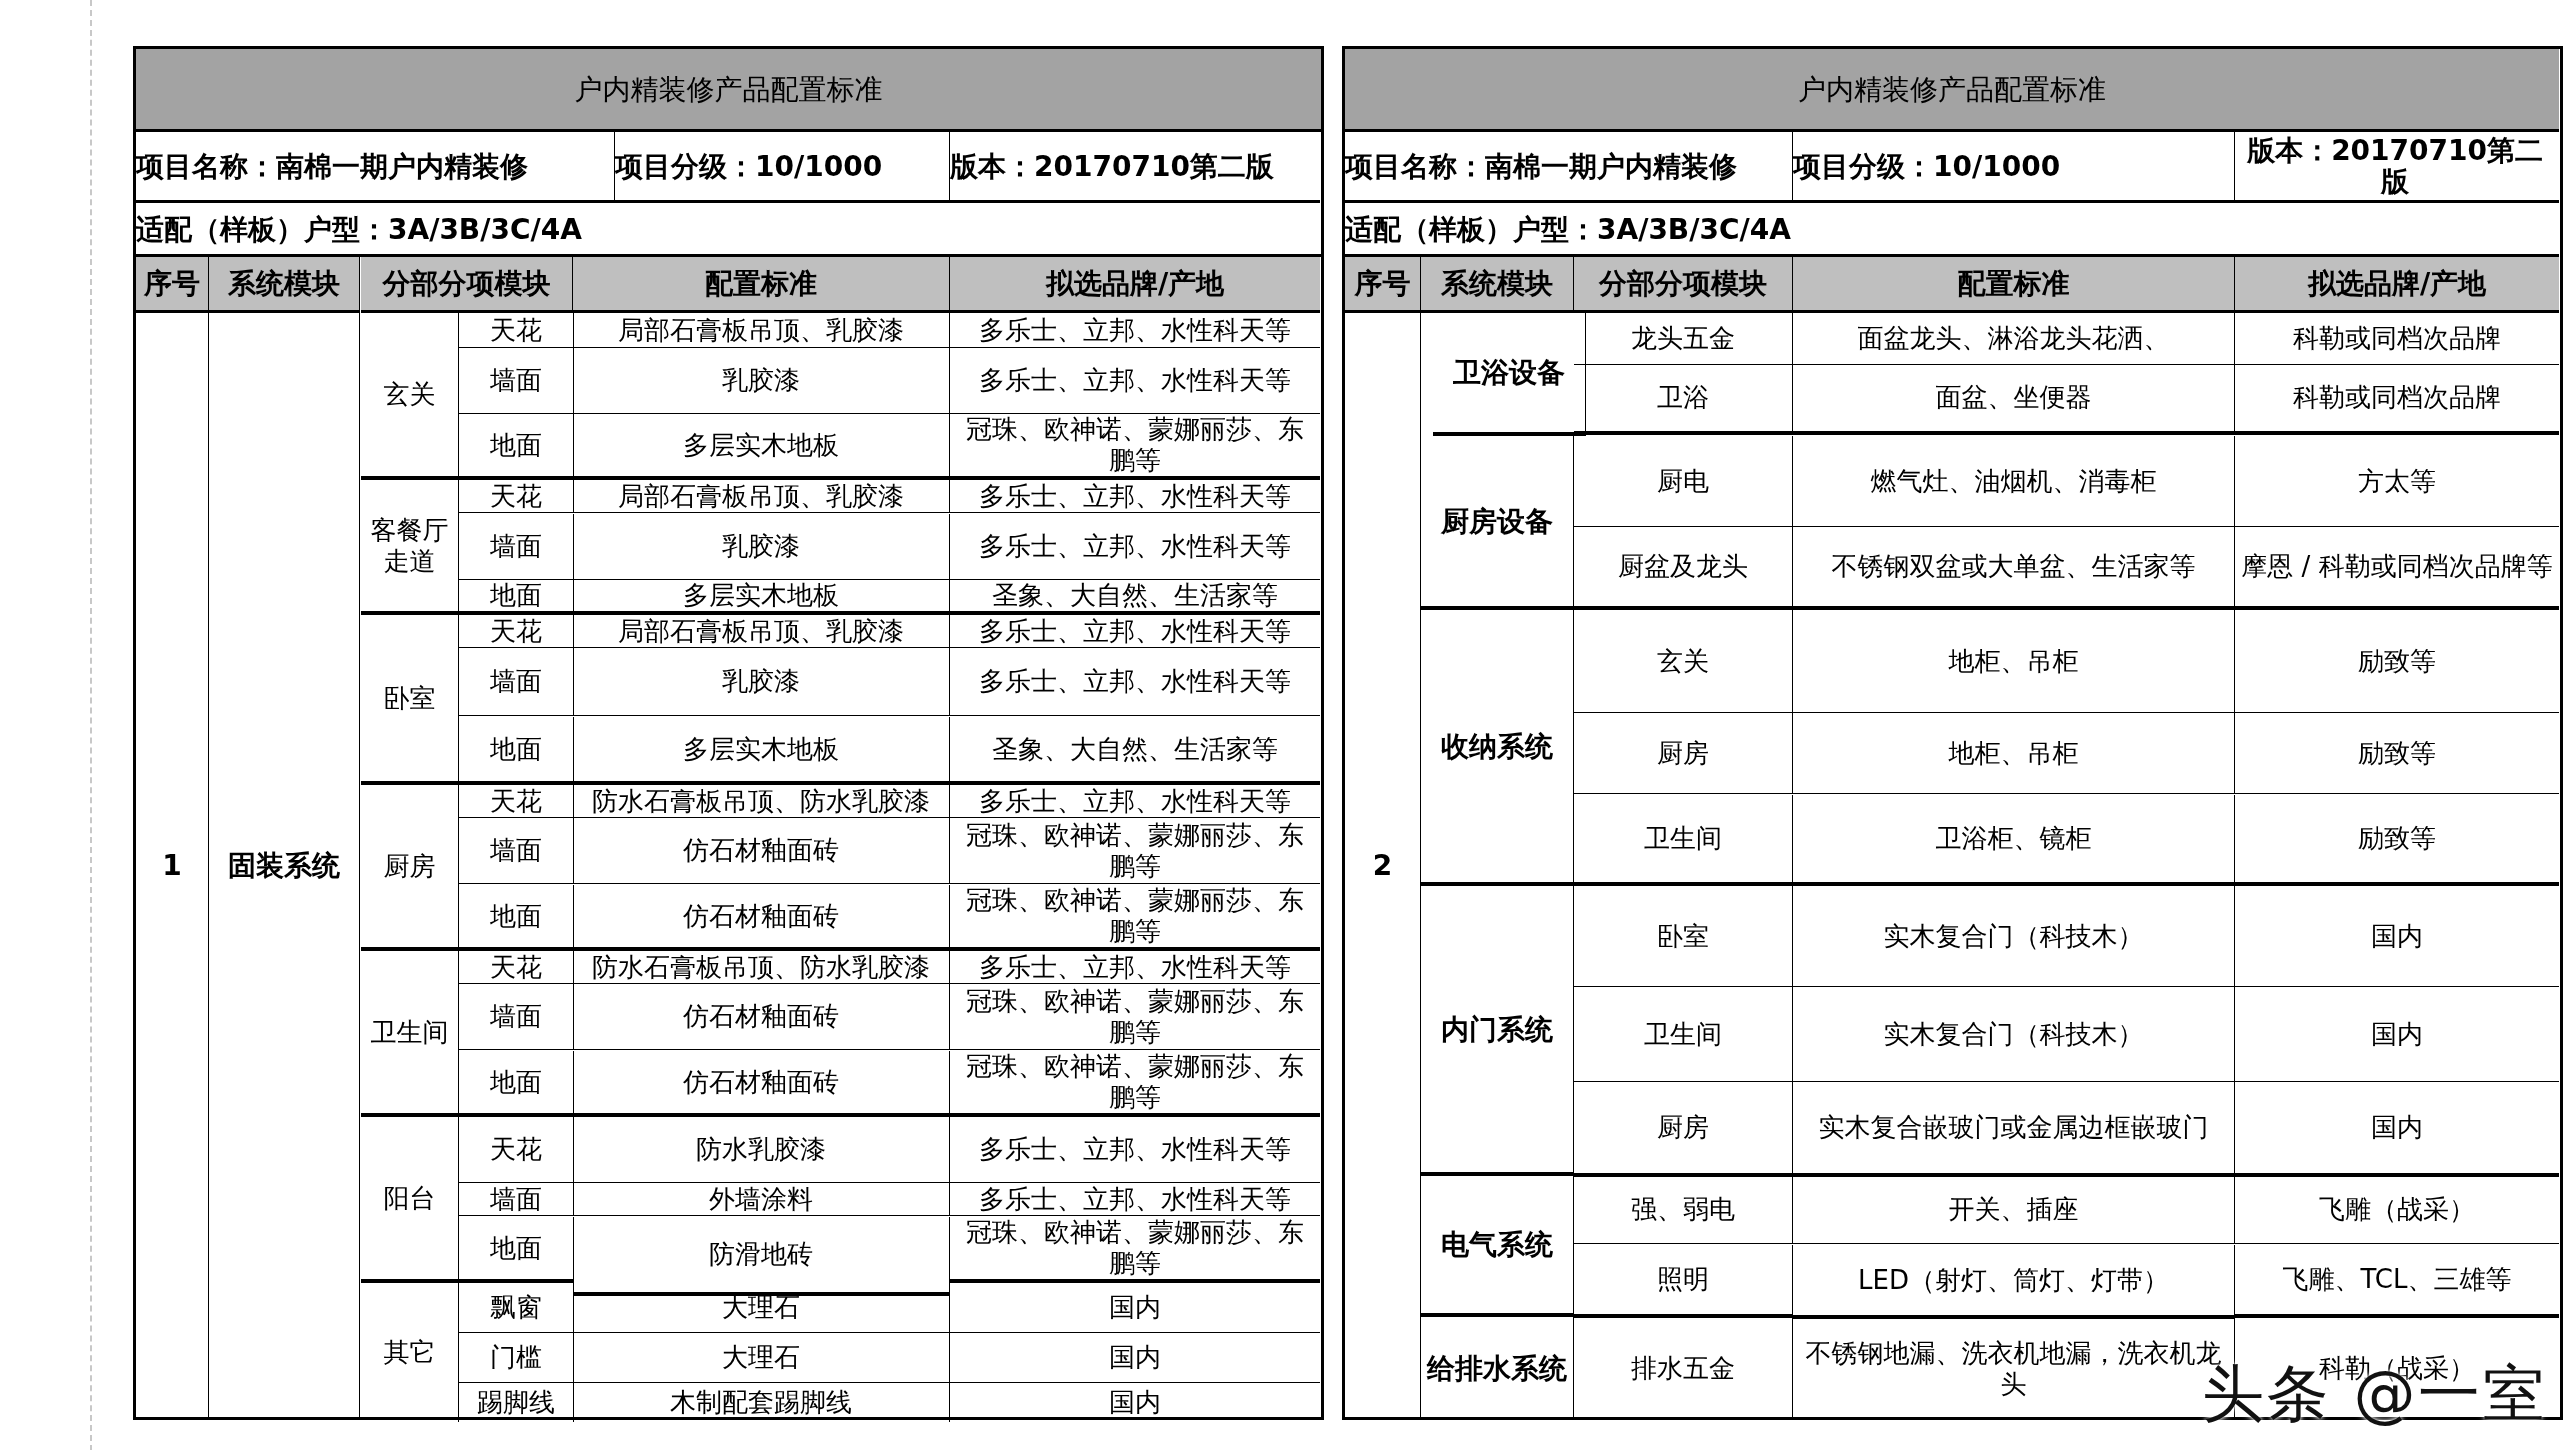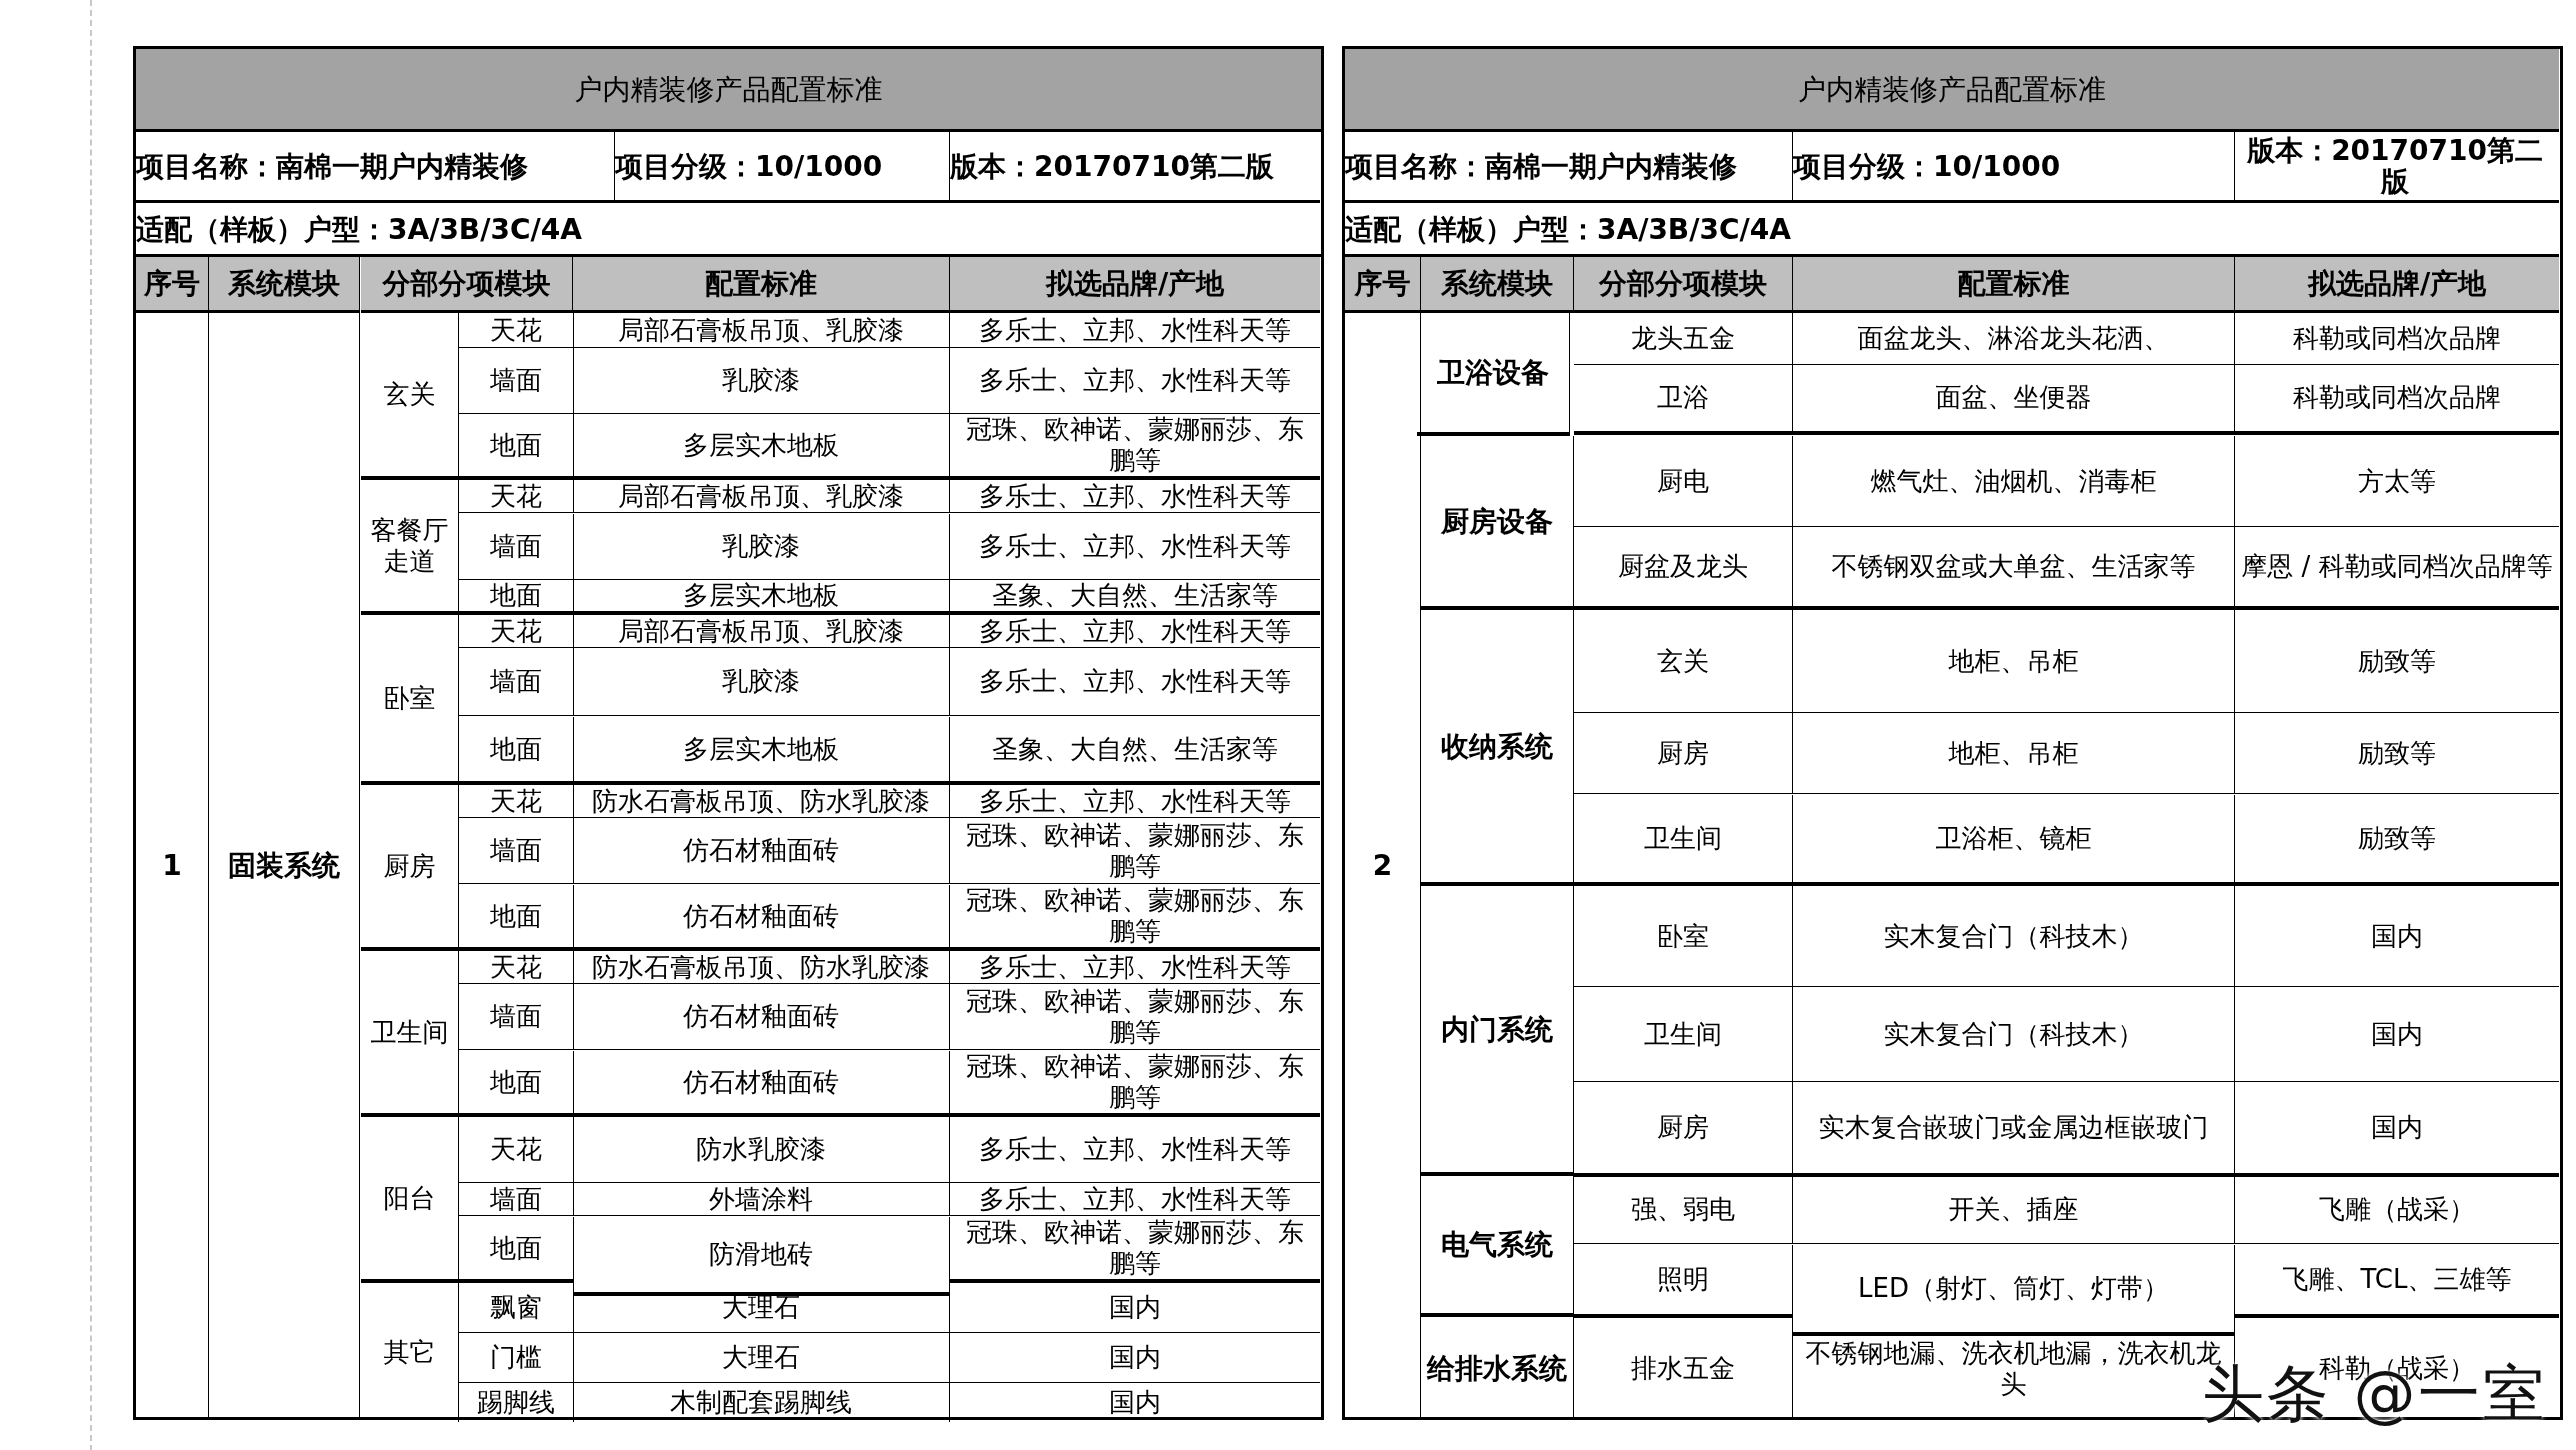--- a/index.html
+++ b/index.html
@@ -114,21 +114,21 @@
   <div class="cell info noR" style="left:890px;top:83px;width:324px;height:71px;">版本：20170710第二版</div>
   <div class="cell info noR" style="left:0;top:155px;width:1214px;height:53px;">适配（样板）户型：3A/3B/3C/4A</div>
   <div class="cell hdr" style="left:0;top:208px;width:76px;height:56px;">序号</div>
   <div class="cell hdr" style="left:76px;top:208px;width:153px;height:56px;">系统模块</div>
   <div class="cell hdr" style="left:229px;top:208px;width:219px;height:56px;">分部分项模块</div>
   <div class="cell hdr" style="left:448px;top:208px;width:442px;height:56px;">配置标准</div>
   <div class="cell hdr noR" style="left:890px;top:208px;width:324px;height:56px;">拟选品牌/产地</div>
 
   <div class="cell bold" style="left:0;top:264px;width:76px;height:1104px;border-bottom:none;">2</div>
   <div id="right-body"></div>
-<div class="cell bold thick-b" style="left:72px;top:264px;width:153px;height:123px;">卫浴设备</div>
+<div class="cell bold thick-b" style="left:88px;top:264px;width:153px;height:123px;">卫浴设备</div>
     <div class="cell " style="left:229px;top:264px;width:219px;height:52px;">龙头五金</div>
     <div class="cell " style="left:448px;top:264px;width:442px;height:52px;">面盆龙头、淋浴龙头花洒、</div>
     <div class="cell  noR" style="left:890px;top:264px;width:324px;height:52px;">科勒或同档次品牌</div>
     <div class="cell thick-b" style="left:229px;top:315px;width:219px;height:71px;">卫浴</div>
     <div class="cell thick-b" style="left:448px;top:315px;width:442px;height:71px;">面盆、坐便器</div>
     <div class="cell thick-b noR" style="left:890px;top:315px;width:324px;height:71px;">科勒或同档次品牌</div>
     <div class="cell bold thick-b" style="left:76px;top:387px;width:153px;height:174px;">厨房设备</div>
     <div class="cell " style="left:229px;top:387px;width:219px;height:91px;">厨电</div>
     <div class="cell " style="left:448px;top:387px;width:442px;height:91px;">燃气灶、油烟机、消毒柜</div>
     <div class="cell  noR" style="left:890px;top:387px;width:324px;height:91px;">方太等</div>
@@ -153,21 +153,21 @@
     <div class="cell " style="left:448px;top:938px;width:442px;height:95px;">实木复合门（科技木）</div>
     <div class="cell  noR" style="left:890px;top:938px;width:324px;height:95px;">国内</div>
     <div class="cell thick-b" style="left:229px;top:1033px;width:219px;height:95px;">厨房</div>
     <div class="cell thick-b" style="left:448px;top:1033px;width:442px;height:95px;">实木复合嵌玻门或金属边框嵌玻门</div>
     <div class="cell thick-b noR" style="left:890px;top:1033px;width:324px;height:95px;">国内</div>
     <div class="cell bold thick-b" style="left:76px;top:1127px;width:153px;height:141px;">电气系统</div>
     <div class="cell " style="left:229px;top:1127px;width:219px;height:68px;">强、弱电</div>
     <div class="cell " style="left:448px;top:1127px;width:442px;height:68px;">开关、插座</div>
     <div class="cell  noR" style="left:890px;top:1127px;width:324px;height:68px;">飞雕（战采）</div>
     <div class="cell thick-b" style="left:229px;top:1196px;width:219px;height:73px;">照明</div>
-    <div class="cell thick-b" style="left:448px;top:1196px;width:442px;height:91px;">LED（射灯、筒灯、灯带）</div>
+    <div class="cell thick-b" style="left:448px;top:1196px;width:442px;height:74px;">LED（射灯、筒灯、灯带）</div>
     <div class="cell thick-b noR" style="left:890px;top:1196px;width:324px;height:73px;">飞雕、TCL、三雄等</div>
     <div class="cell bold" style="left:76px;top:1268px;width:153px;height:103px;border-bottom:none;">给排水系统</div>
     <div class="cell " style="left:229px;top:1268px;width:219px;height:103px;border-bottom:none;">排水五金</div>
     <div class="cell " style="left:448px;top:1268px;width:442px;height:103px;border-bottom:none;">不锈钢地漏、洗衣机地漏，洗衣机龙头</div>
     <div class="cell  noR" style="left:890px;top:1268px;width:324px;height:103px;border-bottom:none;">科勒（战采）</div>
   </div>
 
 <div class="watermark">头条 @一室</div>
 
 

